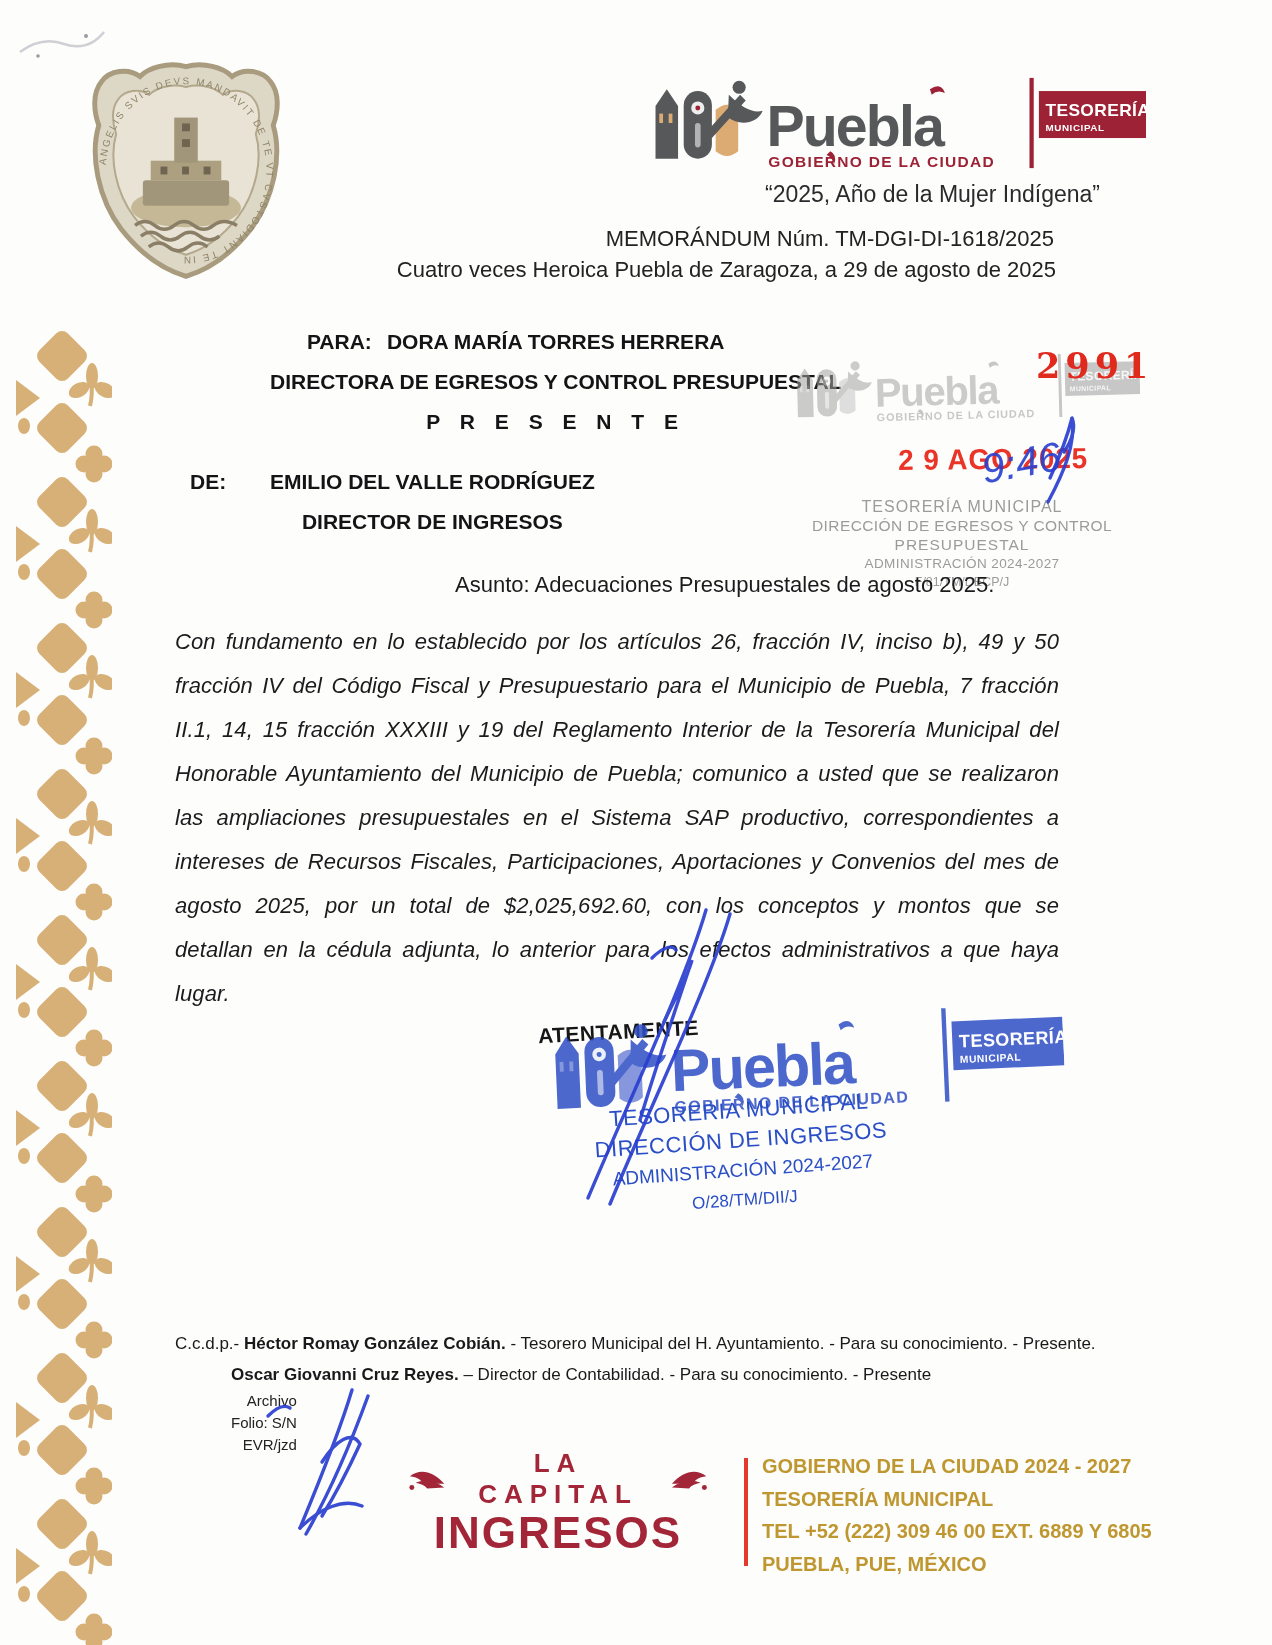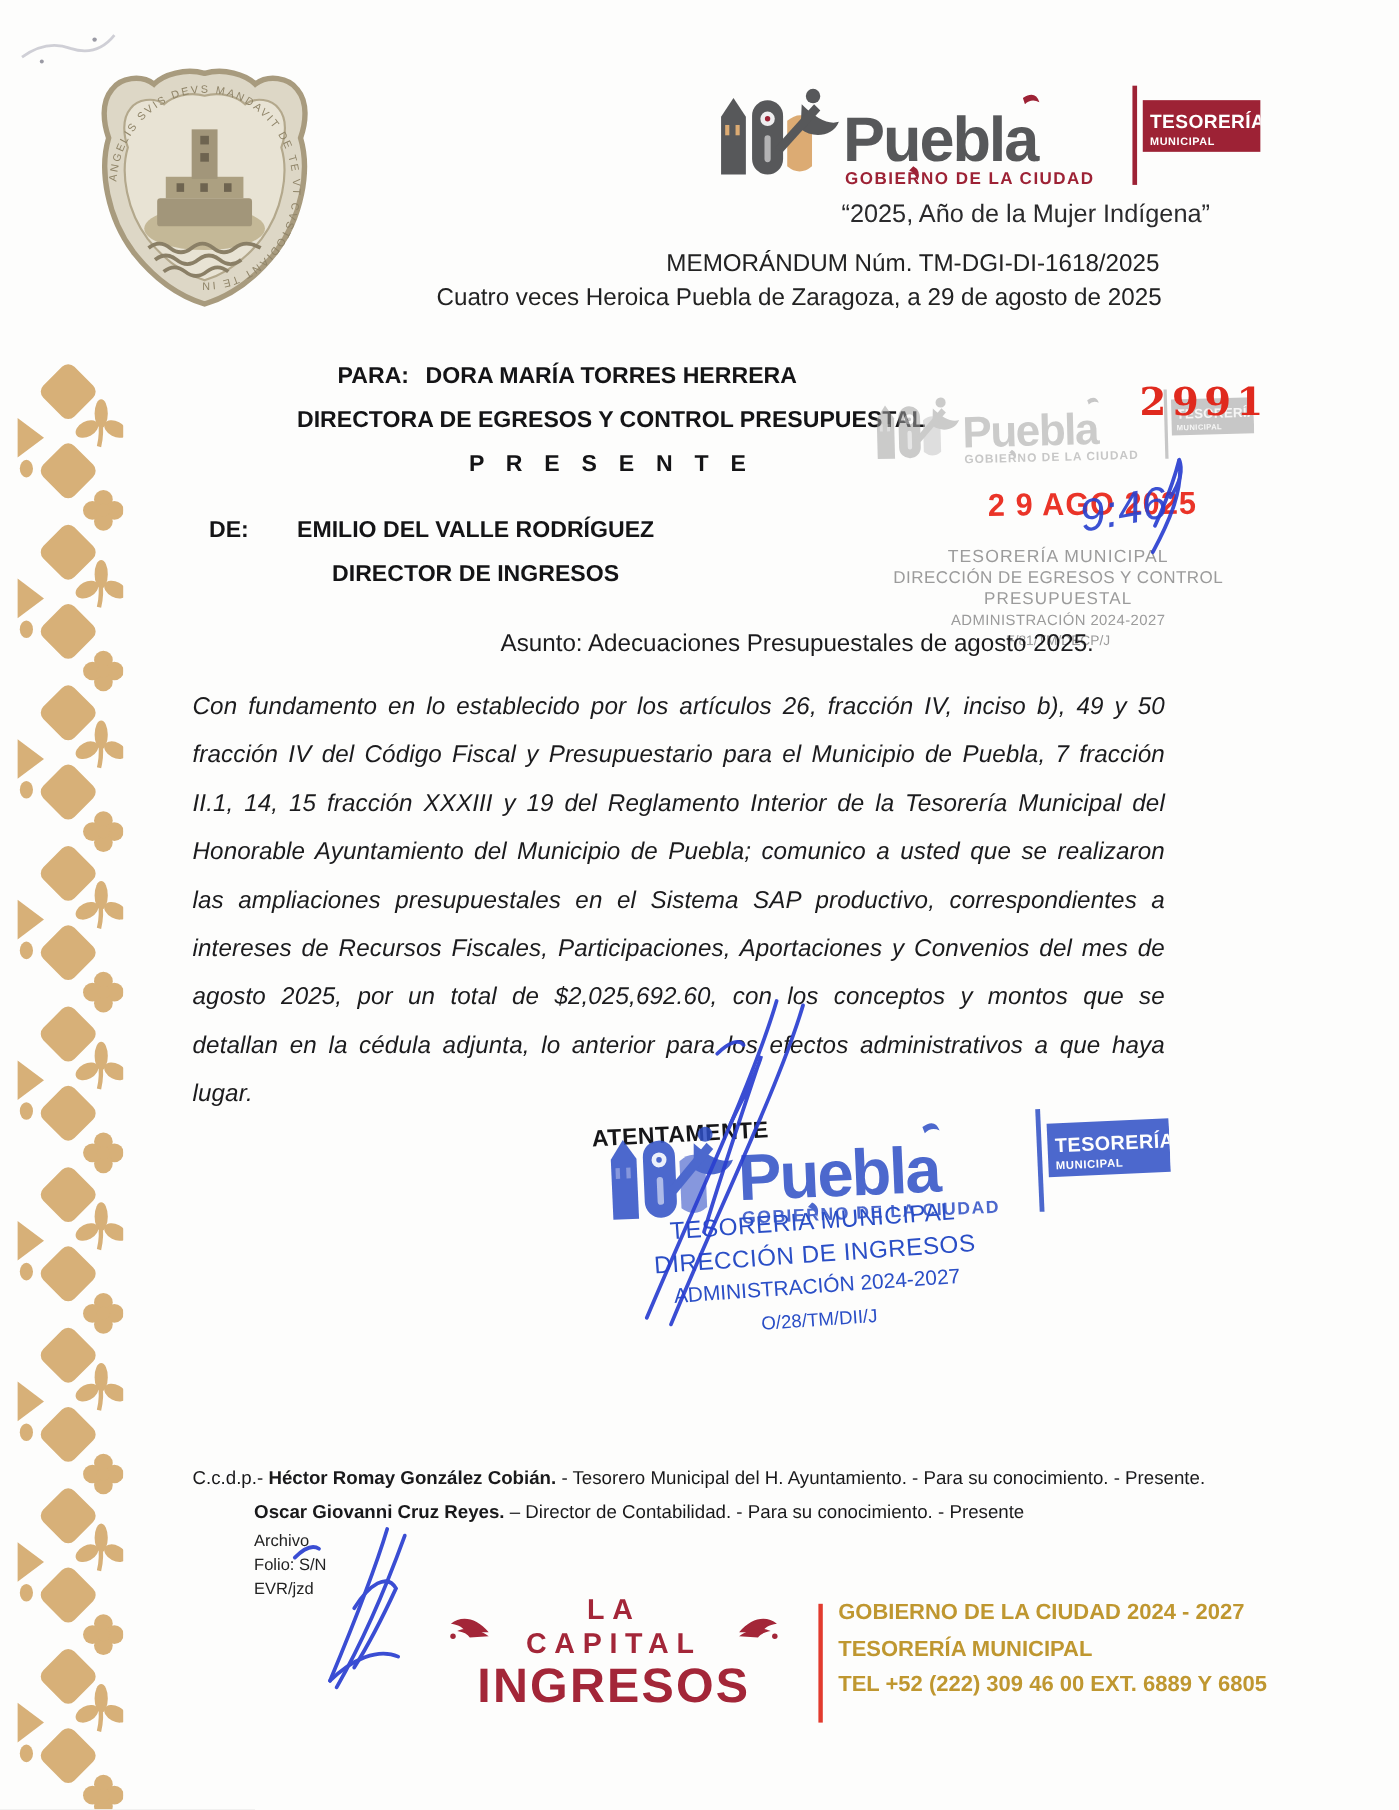--- a/index.html
+++ b/index.html
@@ -53,21 +53,21 @@
     color:#2a4ec6; transform:rotate(-4deg); transform-origin:left top; line-height:30px;}
   .bsl-1{font-size:22px; letter-spacing:.5px;}
   .bsl-2{font-size:22px; letter-spacing:.5px;}
   .bsl-3{font-size:19px;}
   .bsl-4{font-size:17px;}
 
   .cc-block{top:1328px; left:175px; font-size:17px; color:#19191b; line-height:31px;}
   .cc-line2{padding-left:56px;}
   .cc-name{font-weight:bold;}
 
-  .file-notes{top:1390px; left:231px; font-size:15px; color:#222; line-height:22px;}
+  .file-notes{top:1390px; left:231px; font-size:15px; color:#222; line-height:22px;text-align:right;}
 
   
   .slogan{top:1448px; left:408px; width:300px; text-align:center; color:#a32638;}
   .slogan-top{display:flex; align-items:center; justify-content:center; gap:6px;}
   .slogan-top .txt{font-size:26px; font-weight:bold; letter-spacing:7px;}
   .slogan-bottom{font-size:44px; font-weight:bold; letter-spacing:2px; margin-top:-2px;}
   .footer-divider{top:1458px; left:744px; width:4px; height:108px; background:#e23b2e;}
   .footer-info{top:1450px; left:762px; font-size:20px; font-weight:bold;
     color:#bf9730; line-height:32.5px; white-space:nowrap;}
 
@@ -270,20 +270,21 @@
       </svg>
     </div>
     <div class="slogan-bottom">INGRESOS</div>
   </div>
 
   <div class="abs footer-divider"></div>
   <div class="abs footer-info">
     <div>GOBIERNO DE LA CIUDAD 2024 - 2027</div>
     <div>TESORERÍA MUNICIPAL</div>
     <div>TEL +52 (222) 309 46 00 EXT. 6889 Y 6805</div>
+    <div>PUEBLA, PUE, MÉXICO</div>
   </div>
 
   <svg class="abs" style="top:0;left:0;pointer-events:none" width="1272" height="1645">
     <g stroke="#2a3fd0" stroke-width="3.4" fill="none" stroke-linecap="round" opacity=".92">
 
       <path d="M1048,502 C1064,472 1076,444 1072,418 C1068,434 1060,456 1050,478"></path>
       <path d="M1072,418 C1076,428 1072,440 1064,452"></path>
 
       <path d="M706,910 C684,985 630,1098 588,1198"></path>
       <path d="M730,914 C708,988 652,1102 610,1204"></path>

